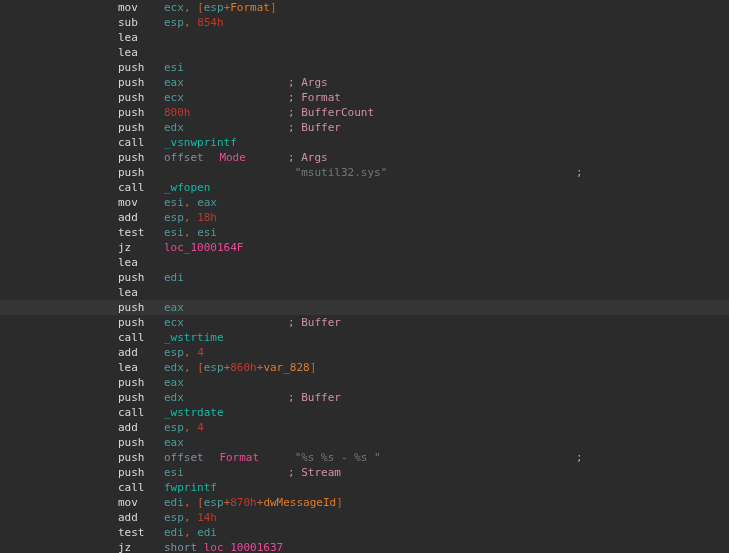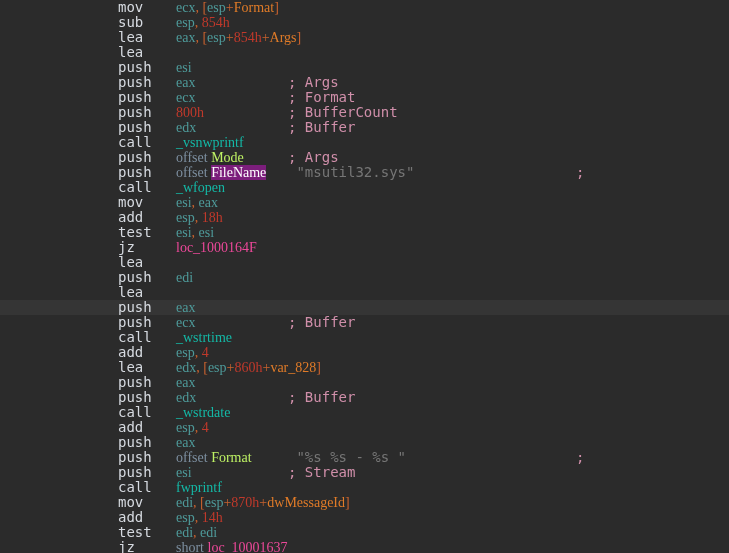--- a/index.html
+++ b/index.html
@@ -19,79 +19,78 @@
     position: relative;
     width: 729px;
     height: 553px;
     background: #2b2b2b;
   }
 
   .code-line {
     position: relative;
     height: 15px;
     line-height: 15px;
-    font-size: 14px;
+    font-size: 11px;
     white-space: pre;
     letter-spacing: 0px;
   }
   .code-line.current {
     background: #353535;
   }
 
   
   .mnem {
     position: absolute;
     left: 118px;
     top: 0;
     color: #d6dae0;
   }
   .ops {
     position: absolute;
-    left: 176px;
+    left: 164px;
     top: 0;
-    font-family: Liberation Serif, serif;
   }
   .cmt {
     position: absolute;
     left: 288px;
     top: 0;
     color: #d08faa;
   }
 
   
   .reg      { color: #4e9a9a; }
   .punct    { color: #c9622e; }
   .num      { color: #c0392b; }
   .var      { color: #e07b28; }
   .fn       { color: #14b8a6; }
   .loc      { color: #ec4899; }
   .kw       { color: #7d8fa0; text-align: right; }
-  .dataname { color: #bef264; }
+  .dataname { color: #ec4899; margin-left: 9px; }
   .hl {
     background: #7b1e7b;
     color: #ffffff;
   }
   .str      { color: #767676; }
 </style>
 </head>
 <body>
 
 <div id="disasm">
     <div class="code-line"><span class="mnem">mov</span><span class="ops"><span class="reg">ecx</span><span class="punct">,</span> <span class="punct">[</span><span class="reg">esp</span><span class="punct">+</span><span class="var">Format</span><span class="punct">]</span></span></div>
     <div class="code-line"><span class="mnem">sub</span><span class="ops"><span class="reg">esp</span><span class="punct">,</span> <span class="num">854h</span></span></div>
-    <div class="code-line"><span class="mnem">lea</span><span class="ops"><span class="reg">eax</span><span class="punct">,</span> <span class="punct">[</span><span class="reg">esp</span><span class="punct">+</span><span class="num">854h</span><span class="punct">+</span><span class="var">Args</span><span class="punct">]</span></span></div>
+    <div class="code-line"><span class="mnem">lea</span></div>
     <div class="code-line"><span class="mnem">lea</span></div>
     <div class="code-line"><span class="mnem">push</span><span class="ops"><span class="reg">esi</span></span></div>
     <div class="code-line"><span class="mnem">push</span><span class="ops"><span class="reg">eax</span></span><span class="cmt">; Args</span></div>
     <div class="code-line"><span class="mnem">push</span><span class="ops"><span class="reg">ecx</span></span><span class="cmt">; Format</span></div>
     <div class="code-line"><span class="mnem">push</span><span class="ops"><span class="num">800h</span></span><span class="cmt">; BufferCount</span></div>
     <div class="code-line"><span class="mnem">push</span><span class="ops"><span class="reg">edx</span></span><span class="cmt">; Buffer</span></div>
     <div class="code-line"><span class="mnem">call</span><span class="ops"><span class="fn">_vsnwprintf</span></span></div>
     <div class="code-line"><span class="mnem">push</span><span class="ops"><span class="kw">offset</span> <span class="dataname">Mode</span></span><span class="cmt">; Args</span></div>
-    <div class="code-line"><span class="mnem">push</span><span class="ops"><span class="kw">offset</span> <span class="hl">FileName</span></span><span class="cmt"><span class="cmt">;</span> <span class="str">"msutil32.sys"</span></span></div>
+    <div class="code-line"><span class="mnem">push</span><span class="cmt"><span class="cmt">;</span> <span class="str">"msutil32.sys"</span></span></div>
     <div class="code-line"><span class="mnem">call</span><span class="ops"><span class="fn">_wfopen</span></span></div>
     <div class="code-line"><span class="mnem">mov</span><span class="ops"><span class="reg">esi</span><span class="punct">,</span> <span class="reg">eax</span></span></div>
     <div class="code-line"><span class="mnem">add</span><span class="ops"><span class="reg">esp</span><span class="punct">,</span> <span class="num">18h</span></span></div>
     <div class="code-line"><span class="mnem">test</span><span class="ops"><span class="reg">esi</span><span class="punct">,</span> <span class="reg">esi</span></span></div>
     <div class="code-line"><span class="mnem">jz</span><span class="ops"><span class="loc">loc_1000164F</span></span></div>
     <div class="code-line"><span class="mnem">lea</span></div>
     <div class="code-line"><span class="mnem">push</span><span class="ops"><span class="reg">edi</span></span></div>
     <div class="code-line"><span class="mnem">lea</span></div>
     <div class="code-line current"><span class="mnem">push</span><span class="ops"><span class="reg">eax</span></span></div>
     <div class="code-line"><span class="mnem">push</span><span class="ops"><span class="reg">ecx</span></span><span class="cmt">; Buffer</span></div>

